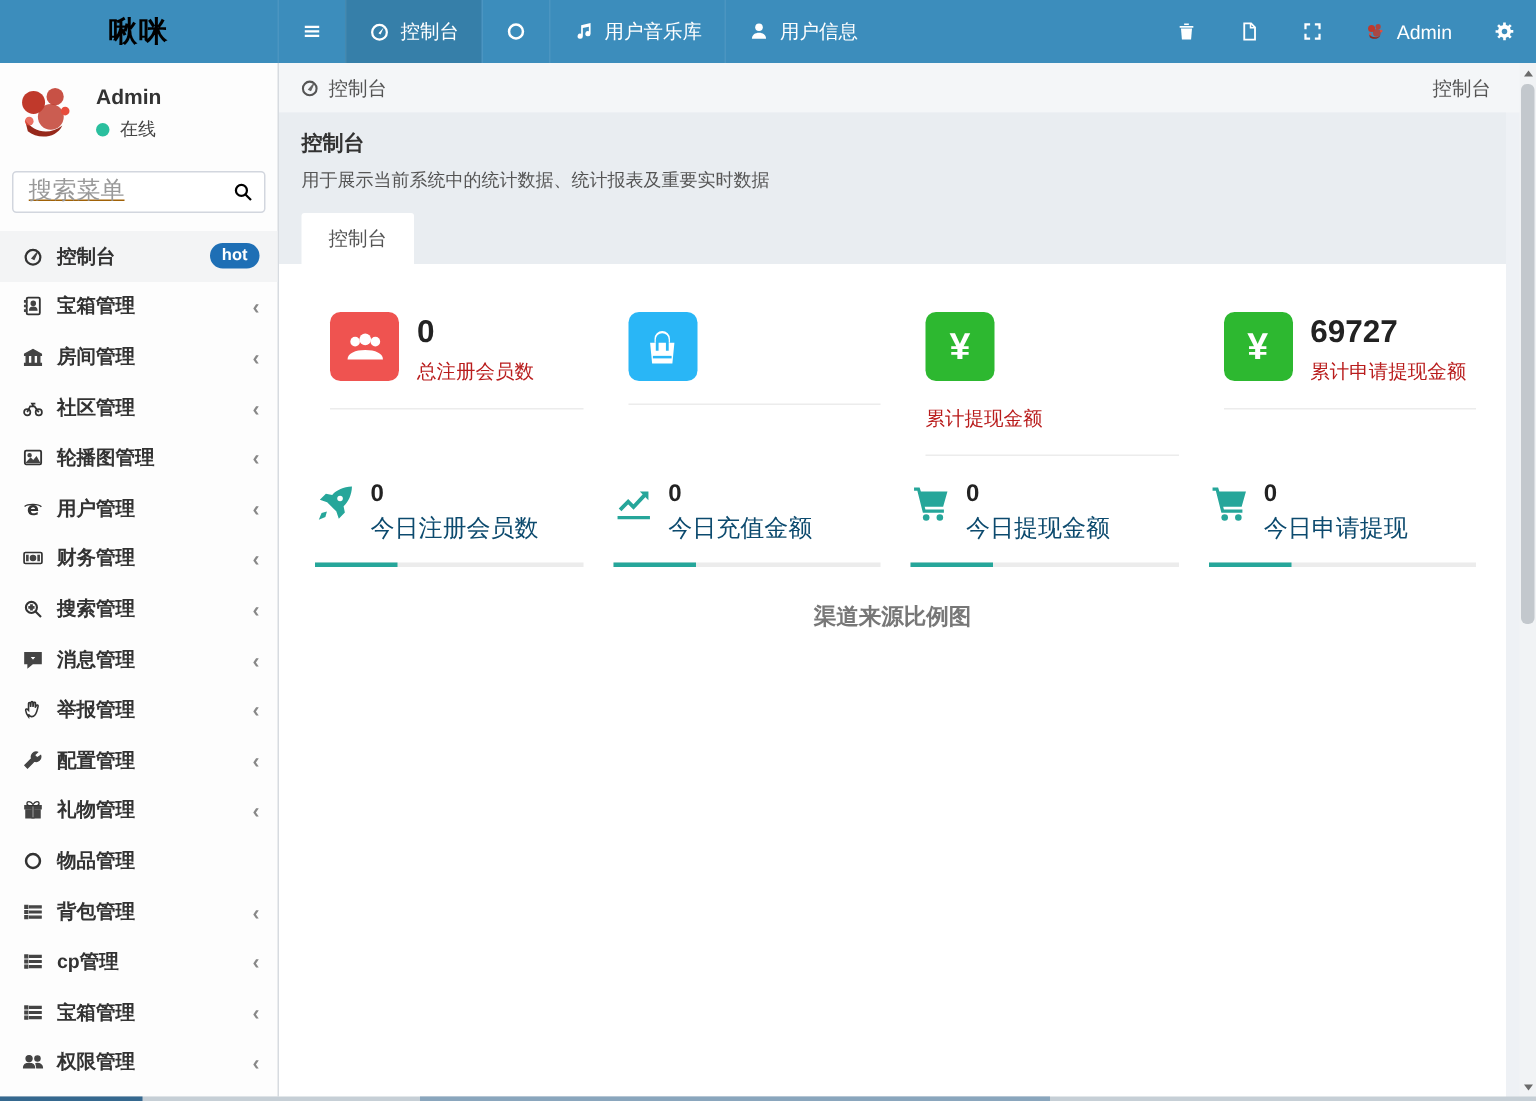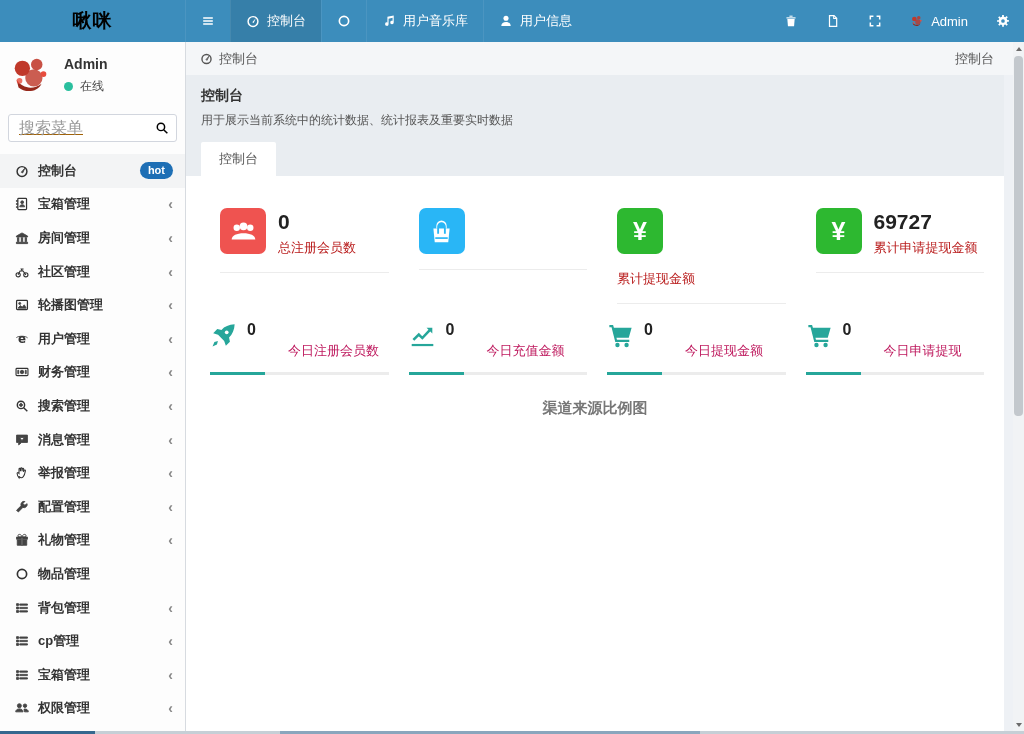--- a/index.html
+++ b/index.html
@@ -61,21 +61,21 @@
   .stat-text{padding-top:2px;}
   .stat.stacked .stat-text{padding-top:10px;}
   .stat-value{font-size:21px;font-weight:bold;color:#222;line-height:1.1;}
   .stat-label{font-size:13px;color:#b91c1c;margin-top:6px;}
   .stat-hr{border:none;border-top:1px solid #ececec;margin:15px 0 0;}
   .minis-row{display:grid;grid-template-columns:repeat(4,1fr);column-gap:16px;margin-top:18px;}
   .mini{padding-left:4px;}
   .mini-head{display:flex;gap:10px;align-items:flex-start;}
   .mini-icon svg{width:27px;height:27px;}
   .mini-value{font-size:16px;font-weight:bold;color:#222;line-height:1;}
-  .mini-label{font-size:13px;color:#be185d;margin-top:4px;margin-left:41px;}
+  .mini-label{font-size:16px;color:#0c4a6e;margin-top:4px;}
   .mini-bar{height:3px;background:#ececec;margin-top:12px;position:relative;}
   .mini-bar span{position:absolute;left:0;top:0;height:3px;width:55px;}
   .chart-title{text-align:center;font-size:15px;font-weight:bold;color:#777;margin-top:24px;}
   
   .vscroll{position:absolute;top:0;right:0;width:11px;bottom:0;background:#f1f3f5;z-index:30;}
   .sb-btn{position:absolute;left:0;width:11px;height:13px;display:flex;align-items:center;justify-content:center;cursor:pointer;}
   .sb-up{top:0;}
   .sb-down{bottom:0;}
   .tri-up{width:0;height:0;border-left:3px solid transparent;border-right:3px solid transparent;border-bottom:4px solid #6b6b6b;}
   .tri-down{width:0;height:0;border-left:3px solid transparent;border-right:3px solid transparent;border-top:4px solid #6b6b6b;}

